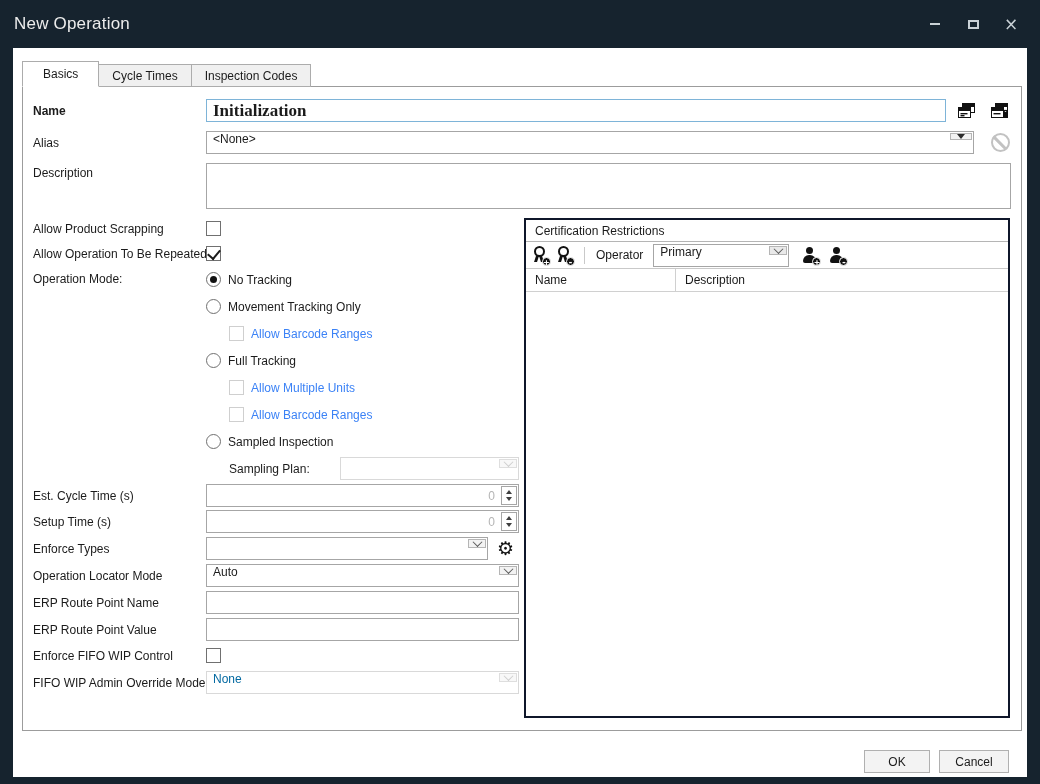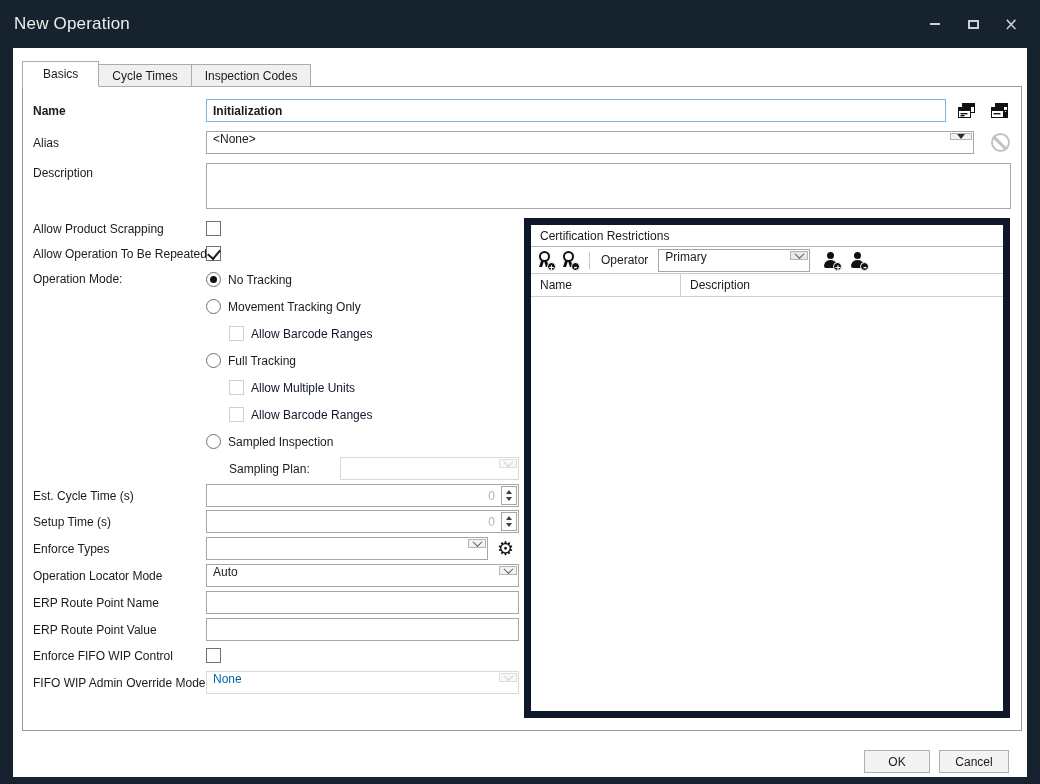--- a/index.html
+++ b/index.html
@@ -21,21 +21,21 @@
   .tab{height:23px;display:flex;align-items:center;padding:0 13px;border:1px solid #acacac;background:#f0f0f0;margin-right:-1px;position:relative}
   .tab.active{background:#fff;height:26px;margin-top:-3px;border-bottom:1px solid #fff;z-index:3;padding:0 20px}
   .tabpage{position:absolute;top:38px;left:9px;right:5px;bottom:46px;border:1px solid #9c9c9c;background:#fff;padding:12px 0 0 10px}
 
   
   .frow{display:flex;align-items:center;margin-bottom:9px}
   .frow>label{width:173px;flex:0 0 173px;white-space:nowrap}
   .frow.top{align-items:flex-start}
   .frow.top>label{padding-top:3px}
   .b{font-weight:bold}
-  .txt{height:23px;border:1px solid #a6a6a6;padding:0 6px;font-family:Liberation Sans, sans-serif;font-size:12px;color:#1b1b1b;background:#fff;outline:none}
+  .txt{height:23px;border:1px solid #a6a6a6;padding:0 6px;font-family:Liberation Serif, serif;font-size:17px;color:#1b1b1b;background:#fff;outline:none}
   .txt.focus{border-color:#7eb4d8}
   .txt.bold{font-weight:bold}
   textarea.txt{height:46px;resize:none;padding-top:3px}
 
   
   .combo{height:23px;border:1px solid #a6a6a6;display:flex;align-items:flex-start;background:#fff}
   .combo .val{flex:1;display:flex;align-items:center;padding:0 6px;overflow:hidden;white-space:nowrap}
   .combo .ddbox{width:18px;margin:1px;border:1px solid #b5b5b5;background:#f3f3f3;display:flex;align-items:center;justify-content:center}
   .chev{width:7px;height:7px;border-right:1.6px solid #5a5a5a;border-bottom:1.6px solid #5a5a5a;transform:rotate(45deg) translate(-1px,-1px)}
   .combo.disabled{border-color:#d9d9d9}
@@ -51,41 +51,41 @@
   .tri-up{width:0;height:0;border-left:3.5px solid transparent;border-right:3.5px solid transparent;border-bottom:4.5px solid #3f3f3f}
   .tri-down{width:0;height:0;border-left:3.5px solid transparent;border-right:3.5px solid transparent;border-top:4.5px solid #3f3f3f}
 
   
   .cb{width:15px;height:15px;border:1px solid #707070;background:#fff;position:relative;flex:0 0 15px}
   .cb.checked::after{content:"";position:absolute;left:3px;top:0;width:6px;height:10px;border-right:2px solid #1b1b1b;border-bottom:2px solid #1b1b1b;transform:rotate(40deg)}
   .cb.disabled{border-color:#cfcfcf}
   .radio{width:15px;height:15px;border:1px solid #707070;border-radius:50%;background:#fff;position:relative;flex:0 0 15px}
   .radio.sel::after{content:"";position:absolute;left:3px;top:3px;width:7px;height:7px;border-radius:50%;background:#111}
   .opt-label{margin-left:7px}
-  .opt-label.dis{color:#0f172a}
+  .opt-label.dis{color:#3b82f6}
   .radio-row{height:27px;display:flex;align-items:center}
   .sub{margin-left:23px}
 
   
   .icon{display:inline-block;position:relative}
   .gear{font-family:"DejaVu Sans",sans-serif;font-size:19px;line-height:19px;color:#111}
   .no-icon{width:19px;height:19px;border:2.5px solid #c2c2c2;border-radius:50%;position:relative}
   .no-icon::after{content:"";position:absolute;left:-2px;top:5.5px;width:17px;height:2.5px;background:#c2c2c2;transform:rotate(45deg)}
   .badge{position:absolute;right:-2px;bottom:-2px;width:9px;height:9px;border-radius:50%;background:#111;color:#fff;font-size:9px;line-height:9px;text-align:center;font-weight:bold;border:1px solid #fff;font-family:"DejaVu Sans Mono",monospace}
   .medal{width:17px;height:18px}
   .medal .ring{position:absolute;left:2px;top:0;width:11px;height:11px;border:2.5px solid #111;border-radius:50%}
   .medal .rib1{position:absolute;left:3px;top:10px;width:3px;height:6px;background:#111;transform:skewX(-18deg)}
   .medal .rib2{position:absolute;left:8px;top:10px;width:3px;height:6px;background:#111;transform:skewX(18deg)}
   .person{width:17px;height:17px}
   .person .head{position:absolute;left:4px;top:0;width:7px;height:7px;border-radius:50%;background:#111}
   .person .torso{position:absolute;left:1px;top:8px;width:13px;height:8px;border-radius:6px 6px 2px 2px;background:#111}
   .vsep{width:1px;height:17px;background:#c9c9c9;margin:0 4px}
 
   
-  .cert{position:absolute;left:501px;top:131px;width:486px;height:500px;border:7px solid #0f172a;background:#fff;display:flex;flex-direction:column}
+  .cert{position:absolute;left:501px;top:131px;width:486px;height:500px;border:2px solid #0f172a;background:#fff;display:flex;flex-direction:column}
   .cert-title{height:22px;display:flex;align-items:center;padding:0 9px;border-bottom:1px solid #b5b5b5}
   .cert-toolbar{height:27px;display:flex;align-items:center;padding:0 6px;gap:7px;border-bottom:1px solid #c9c9c9}
   .cert-header{height:23px;display:flex;border-bottom:1px solid #d0d0d0}
   .col-name{width:150px;flex:0 0 150px;display:flex;align-items:center;padding:0 9px;border-right:1px solid #d0d0d0}
   .col-desc{flex:1;display:flex;align-items:center;padding:0 9px}
   .cert-body{flex:1;background:#fff}
 
   
   .btn{position:absolute;bottom:4px;height:23px;border:1px solid #b0b0b0;background:#f3f3f3;display:flex;align-items:center;justify-content:center;font-size:12px;color:#1b1b1b}
   .btn-ok{right:97px;width:66px}
@@ -294,21 +294,21 @@
             <b class="badge">+</b>
         </span>
         <span class="icon medal">
           <i class="ring"></i>
             <i class="rib1"></i>
             <i class="rib2"></i>
             <b class="badge">-</b>
         </span>
         <span class="vsep"></span>
         <span>Operator</span>
-        <div class="combo" style="width:152px;margin-left:3px">
+        <div class="combo" style="width:136px;margin-left:3px">
           <span class="val">Primary</span>
           <span class="ddbox" style="background:#e9e9e9">
               <i class="chev"></i>
             </span>
         </div>
         <span class="icon person" style="margin-left:6px">
           <i class="head"></i>
             <i class="torso"></i>
             <b class="badge">+</b>
         </span>

